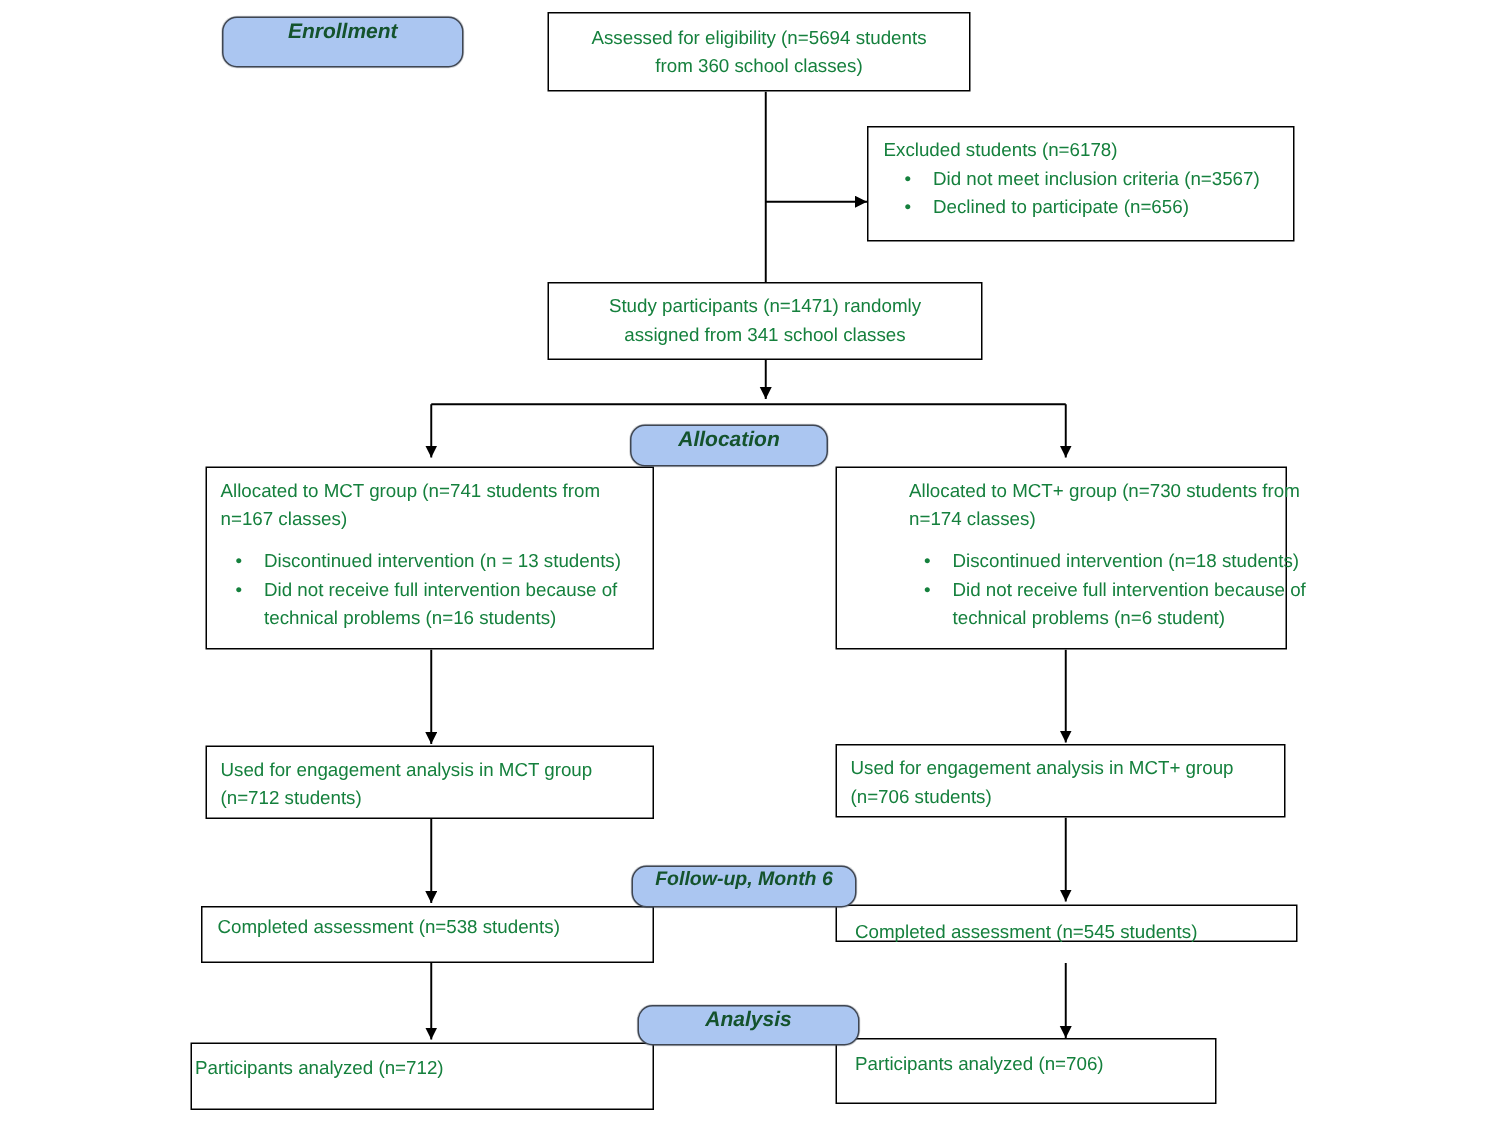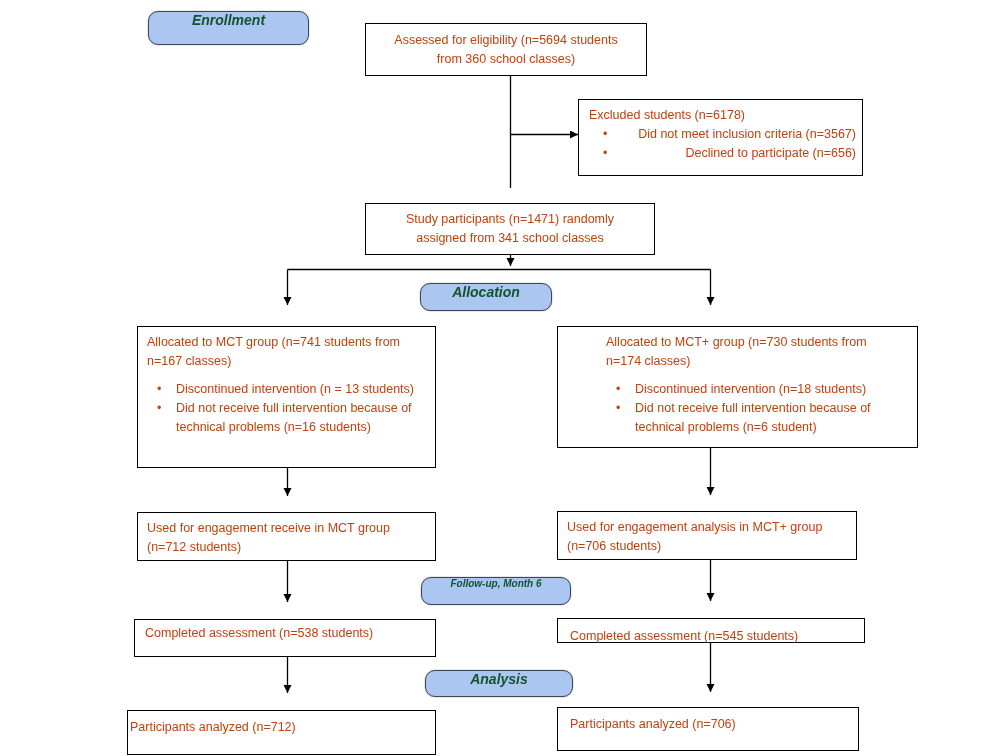--- a/index.html
+++ b/index.html
@@ -3,29 +3,29 @@
 <meta charset="utf-8">
 <style>
   html,body{margin:0;padding:0;background:#ffffff;}
   .canvas{
     position:relative;width:1000px;height:756px;background:#ffffff;
     font-family:"Liberation Sans",sans-serif;color:#000;overflow:hidden;
   }
   .connectors{position:absolute;left:0;top:0;z-index:0;}
   .box{
     position:absolute;background:#ffffff;border:1.4px solid #000000;
-    font-size:12.5px;line-height:19px;color:#c2410c;z-index:1;box-sizing:border-box;margin-top:15px;
+    font-size:12.5px;line-height:19px;color:#15803d;z-index:1;box-sizing:border-box;
   }
   .box.center{display:flex;flex-direction:column;justify-content:center;text-align:center;}
   .line{display:block;white-space:nowrap;}
   .pad{padding:6px 6px 0 9px;}
   .bullets{margin-top:9px;}
   .bullet{position:relative;padding-left:29px;}
   .bullet::before{content:"\2022";position:absolute;left:10px;top:0;}
-  .excl .bullet{padding-left:33px;text-align:right;}
+  .excl .bullet{padding-left:33px;}
   .excl .bullet::before{left:14px;}
   .stage{
     position:absolute;z-index:3;box-sizing:border-box;
     background:#abc6f1;border:1.6px solid #3f4652;border-radius:10px;
     display:flex;align-items:flex-start;justify-content:center;
     font-style:italic;font-weight:600;font-size:14px;color:#14532d;
     box-shadow:0 0 0 0.5px rgba(63,70,82,0.25);
   }
 </style>
 </head>
@@ -54,21 +54,21 @@
       <line x1="710.5" y1="642" x2="710.5" y2="692" marker-end="url(#ah)"></line>
     </g>
   </svg>
 
   <div class="stage" style="left:148px;top:11px;width:161px;height:34px;">
     <span>Enrollment</span>
   </div>
   <div class="stage" style="left:420px;top:283px;width:132px;height:28px;">
     <span>Allocation</span>
   </div>
-  <div class="stage" style="left:421px;top:577px;width:150px;height:28px;font-size:10px;">
+  <div class="stage" style="left:421px;top:577px;width:150px;height:28px;font-size:13px;">
     <span>Follow-up, Month 6</span>
   </div>
   <div class="stage" style="left:425px;top:670px;width:148px;height:27px;">
     <span>Analysis</span>
   </div>
 
   <div class="box center" style="left:365px;top:8px;width:282px;height:53px;">
     <span class="line" style="align-self:center">Assessed for eligibility (n=5694 students</span>
     <span class="line" style="align-self:center">from 360 school classes)</span>
   </div>
@@ -81,64 +81,64 @@
     <div class="bullet">
       <span class="line">Declined to participate (n=656)</span>
     </div>
   </div>
 
   <div class="box center" style="left:365px;top:188px;width:290px;height:52px;">
     <span class="line" style="align-self:center">Study participants (n=1471) randomly</span>
     <span class="line" style="align-self:center">assigned from 341 school classes</span>
   </div>
 
-  <div class="box pad" style="left:137px;top:311px;width:299px;height:142px;">
+  <div class="box pad" style="left:137px;top:311px;width:299px;height:122px;">
     <span class="line">Allocated to MCT group (n=741 students from</span>
     <span class="line">n=167 classes)</span>
     <div class="bullets">
       <div class="bullet">
         <span class="line">Discontinued intervention (n = 13 students)</span>
       </div>
       <div class="bullet">
         <span class="line">Did not receive full intervention because of</span>
         <span class="line">technical problems (n=16 students)</span>
       </div>
     </div>
   </div>
 
-  <div class="box pad" style="left:557px;top:311px;width:361px;height:122px;padding-left:48px;">
+  <div class="box pad" style="left:557px;top:311px;width:301px;height:122px;padding-left:48px;">
     <span class="line">Allocated to MCT+ group (n=730 students from</span>
     <span class="line">n=174 classes)</span>
     <div class="bullets">
       <div class="bullet">
         <span class="line">Discontinued intervention (n=18 students)</span>
       </div>
       <div class="bullet">
         <span class="line">Did not receive full intervention because of</span>
         <span class="line">technical problems (n=6 student)</span>
       </div>
     </div>
   </div>
 
   <div class="box pad" style="left:137px;top:497px;width:299px;height:49px;">
-    <span class="line">Used for engagement receive in MCT group</span>
+    <span class="line">Used for engagement analysis in MCT group</span>
     <span class="line">(n=712 students)</span>
   </div>
   <div class="box pad" style="left:557px;top:496px;width:300px;height:49px;">
     <span class="line">Used for engagement analysis in MCT+ group</span>
     <span class="line">(n=706 students)</span>
   </div>
 
   <div class="box" style="left:134px;top:604px;width:302px;height:38px;padding:4px 6px 0 10px;">
     <span class="line">Completed assessment (n=538 students)</span>
   </div>
   <div class="box" style="left:557px;top:603px;width:308px;height:25px;padding:8px 6px 0 12px;">
     <span class="line">Completed assessment (n=545 students)</span>
   </div>
 
   <div class="box" style="left:127px;top:695px;width:309px;height:45px;padding:7px 6px 0 2px;">
     <span class="line">Participants analyzed (n=712)</span>
   </div>
-  <div class="box" style="left:557px;top:692px;width:302px;height:44px;padding:7px 6px 0 12px;">
+  <div class="box" style="left:557px;top:692px;width:254px;height:44px;padding:7px 6px 0 12px;">
     <span class="line">Participants analyzed (n=706)</span>
   </div>
 
 </div>
 
 </body></html>

